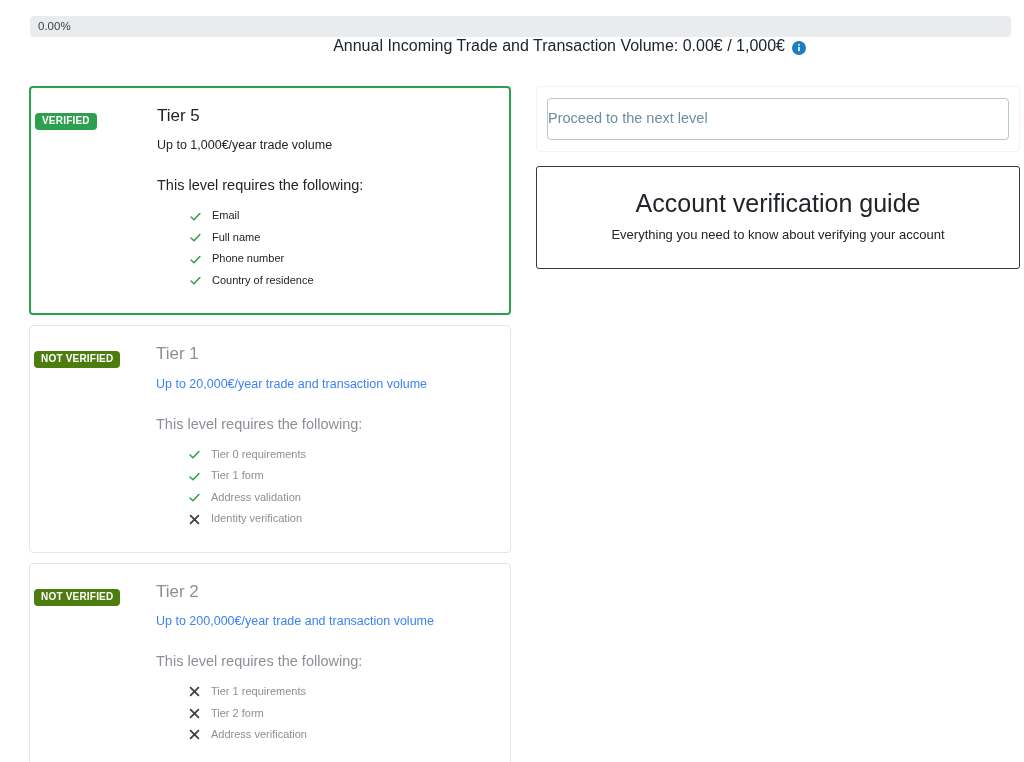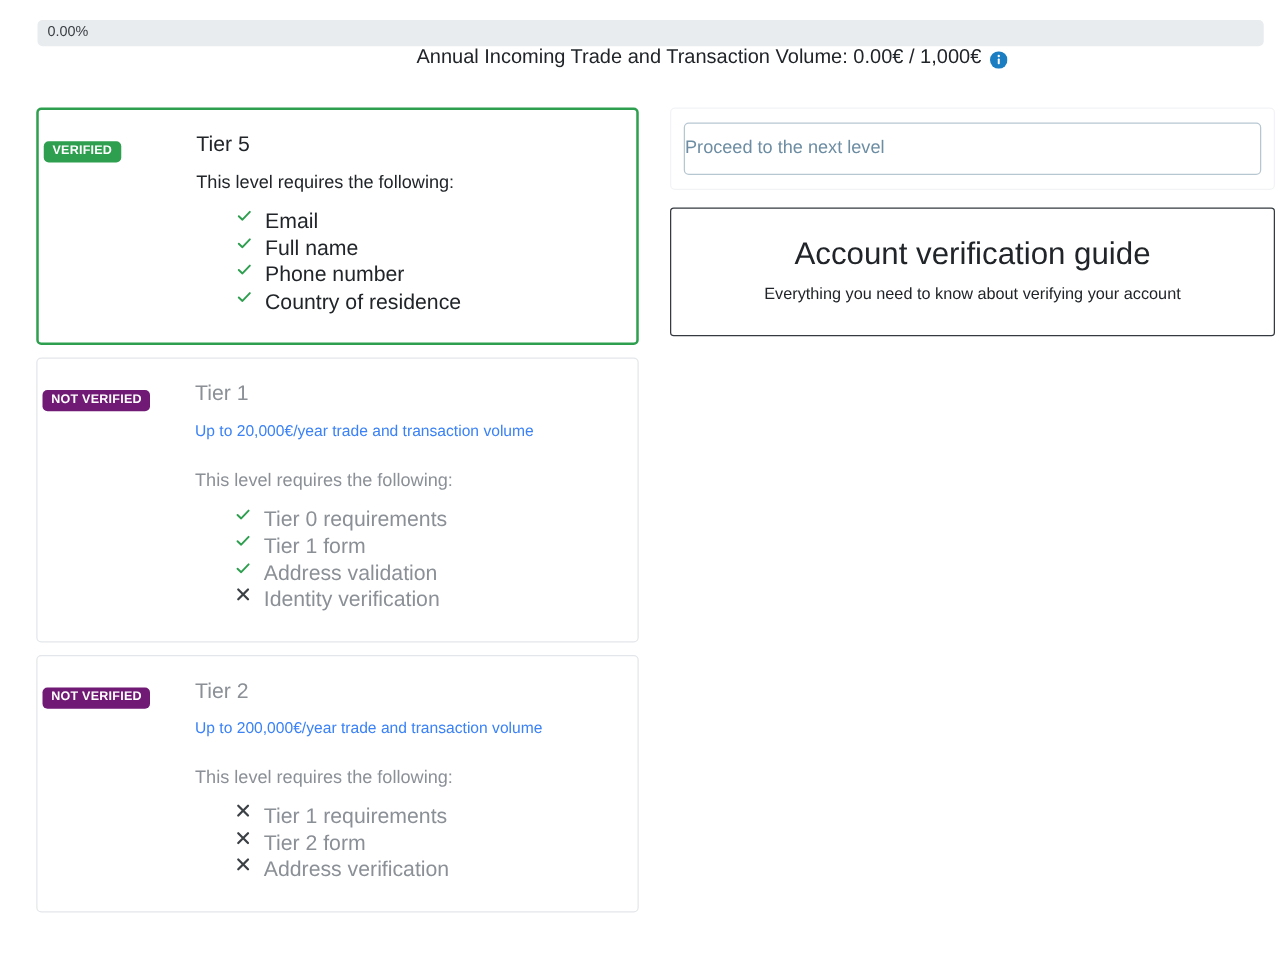--- a/index.html
+++ b/index.html
@@ -102,21 +102,21 @@
     font-size: 10px;
     font-weight: bold;
     letter-spacing: 0.2px;
     color: #ffffff;
     padding: 3px 7px 4px 7px;
     border-radius: 4px;
     line-height: 1;
     white-space: nowrap;
   }
   .badge.verified { background: #2e9e4f; }
-  .badge.not-verified { background: #701a75; }
+  .badge.not-verified { background: #4d7c0f; }
 
   .body-col { flex: 1 1 auto; }
 
   .tier-title {
     font-size: 17px;
     line-height: 1.2;
     margin: 0 0 12px 0;
     font-weight: normal;
   }
   .tier-sub {
@@ -127,23 +127,23 @@
     font-size: 14.5px;
     margin: 0 0 12px 0;
   }
   .req-list {
     list-style: none;
     margin: 0;
     padding: 0 0 0 32px;
   }
   .req-list li {
     display: flex;
-    align-items: flex-start;
+    align-items: center;
     gap: 10px;
-    font-size: 17px;
+    font-size: 11px;
     line-height: 21.5px;
     min-height: 21.5px;
   }
   .req-mark {
     width: 13px;
     flex: 0 0 13px;
     display: inline-flex;
     align-items: center;
     justify-content: center;
   }
@@ -232,20 +232,21 @@
       </svg>
     </span>
   </div>
 
   <div class="left-col">
       <div class="tier-card active">
         <div class="card-row">
           <div class="badge-col"><span class="badge verified">VERIFIED</span></div>
           <div class="body-col">
             <h3 class="tier-title">Tier 5</h3>
+            <p class="tier-sub">Up to 1,000€/year trade volume</p>
             <p class="tier-req-head">This level requires the following:</p>
             <ul class="req-list">
               <li>
                 <span class="req-mark">
                   <svg viewBox="0 0 16 16" width="13" height="13" aria-hidden="true">
                     <path d="M2.5 8.6 L6.1 12 L13.4 4.3" fill="none" stroke="#2e9e4f" stroke-width="1.9" stroke-linecap="round" stroke-linejoin="round"></path>
                   </svg>
                 </span>
                 <span>Email</span>
               </li>

